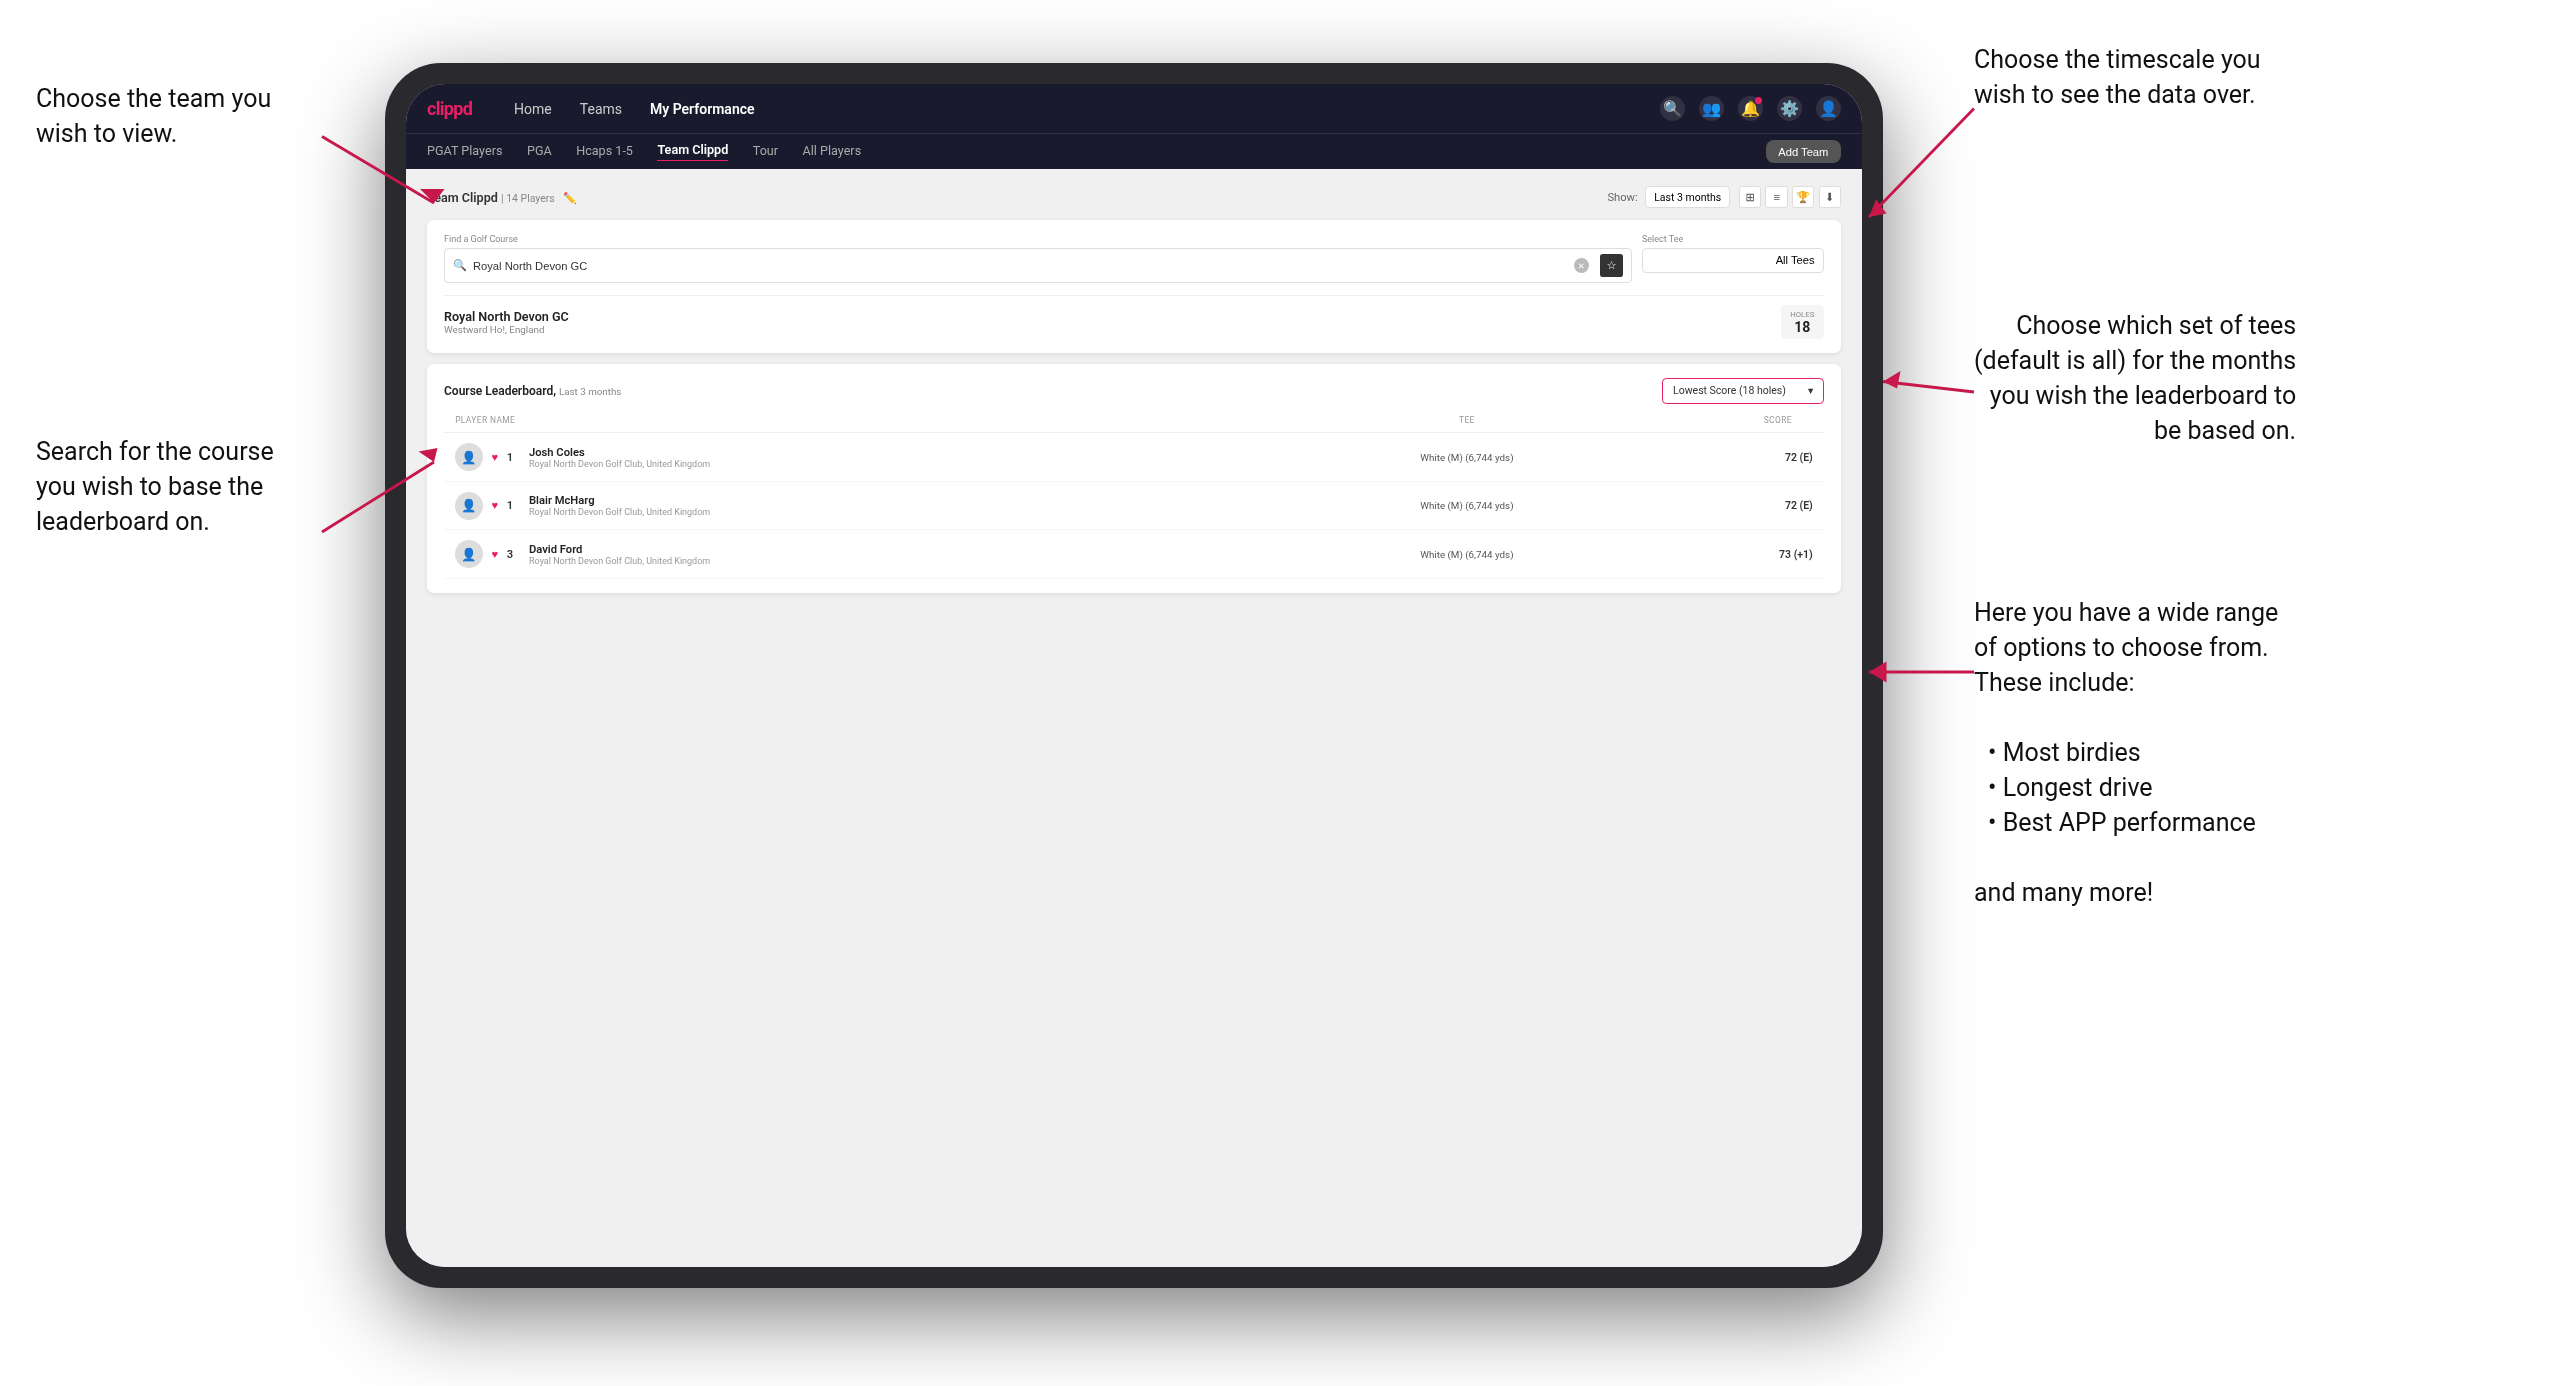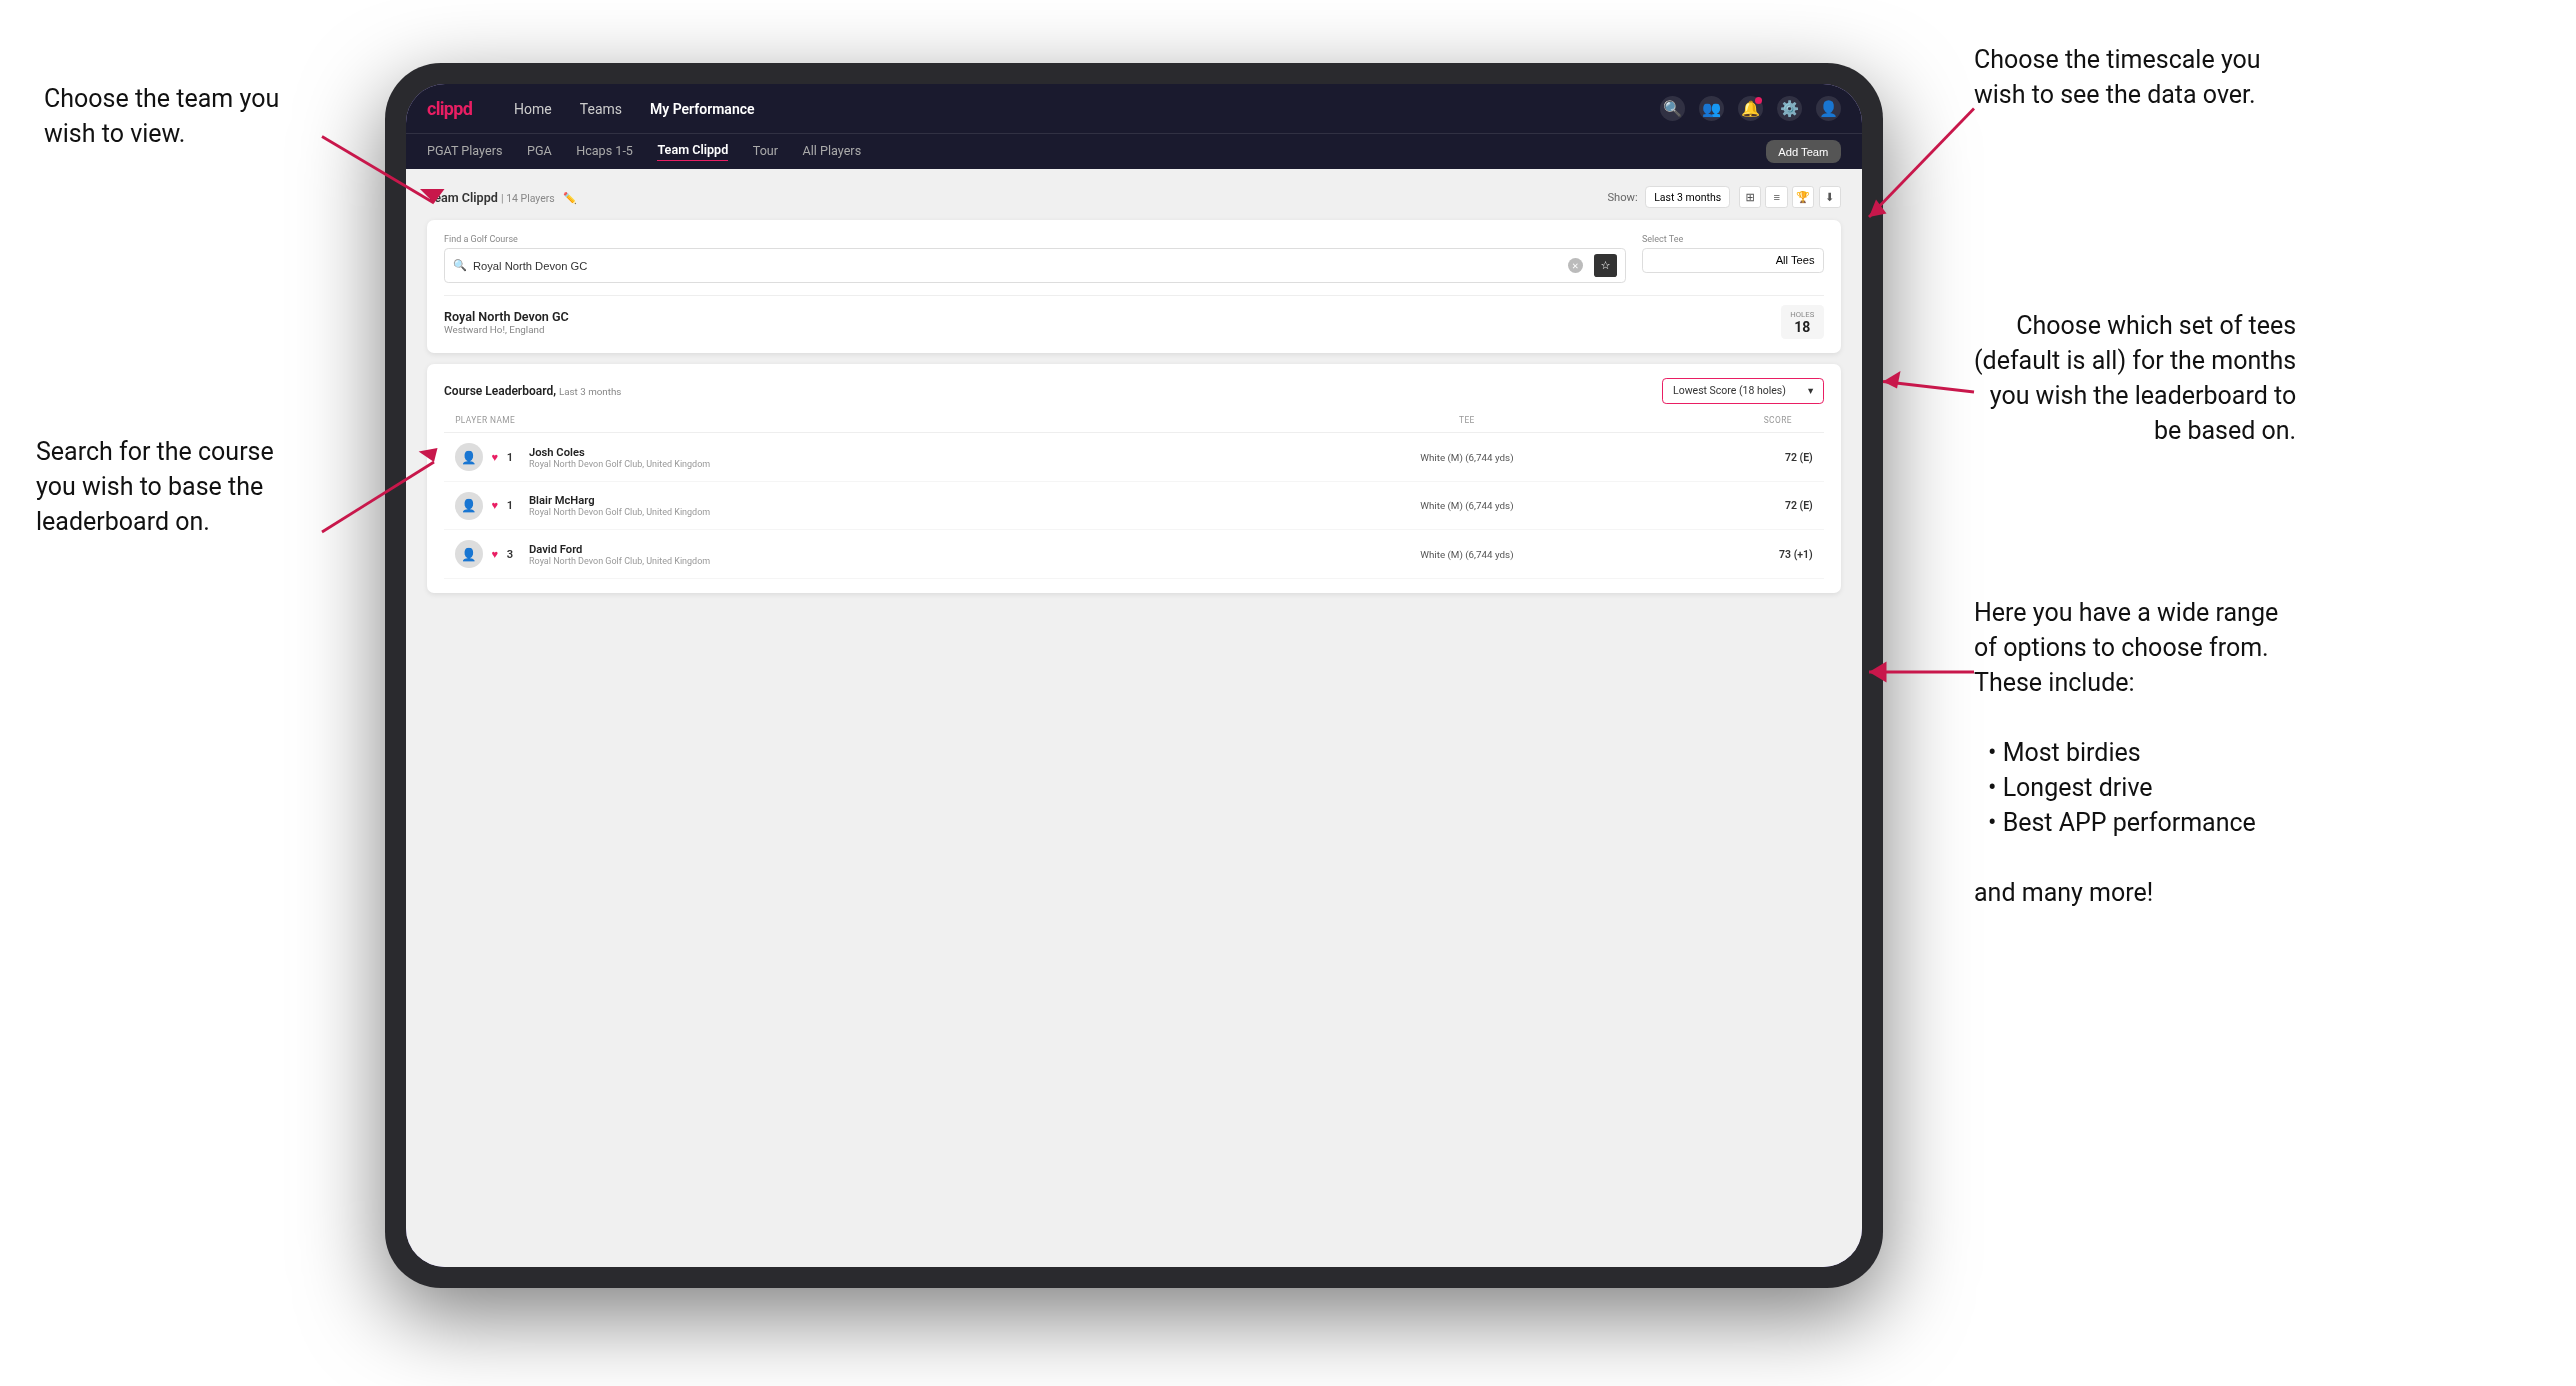--- a/index.html
+++ b/index.html
@@ -212,21 +212,21 @@
     .search-card {
       background: #fff;
       border-radius: 7px;
       padding: 14px 17px;
       margin-bottom: 11.2px;
       box-shadow: 0 1.4px 5.6px rgba(0,0,0,0.08);
     }
 
     .search-row {
       display: flex;
-      gap: 16px;
+      gap: 10px;
       align-items: flex-start;
     }
 
     .search-left {
       flex: 1;
     }
 
     .search-label {
       font-size: 9px;
       color: #888;
@@ -613,21 +613,21 @@
           </div>
           <div class="player-tee">White (M) (6,744 yds)</div>
           <div class="player-score">73 (+1)</div>
         </div>
 
       </div>
     </div>
   </div>
 </div>
 
-<div class="annotation" style="left: 44px; top: 81px;">
+<div class="annotation" style="left: 36px; top: 81px;">
   <span>Choose the team you</span><br>
   <span>wish to view.</span>
 </div>
 
 <div class="annotation" style="left: 36px; top: 434px;">
   <span>Search for the course</span><br>
   <span>you wish to base the</span><br>
   <span>leaderboard on.</span>
 </div>
 

